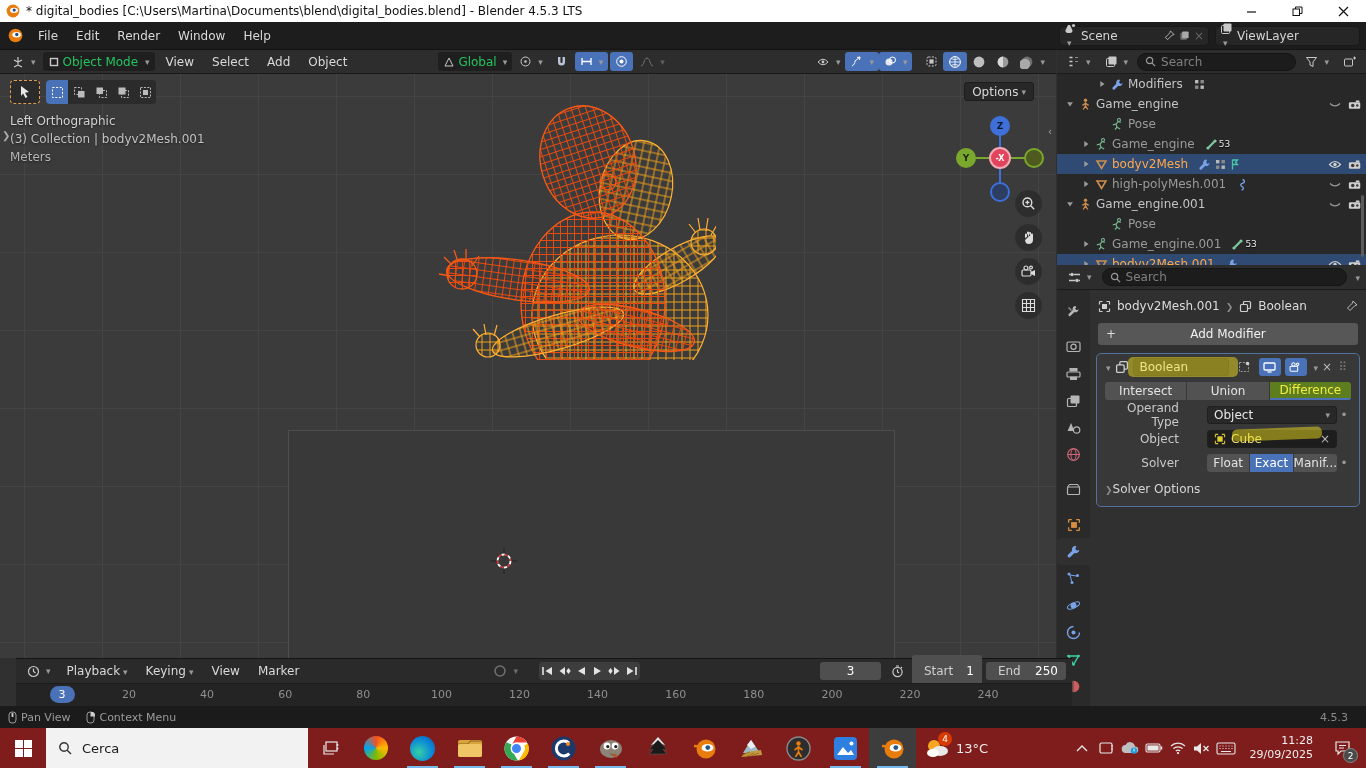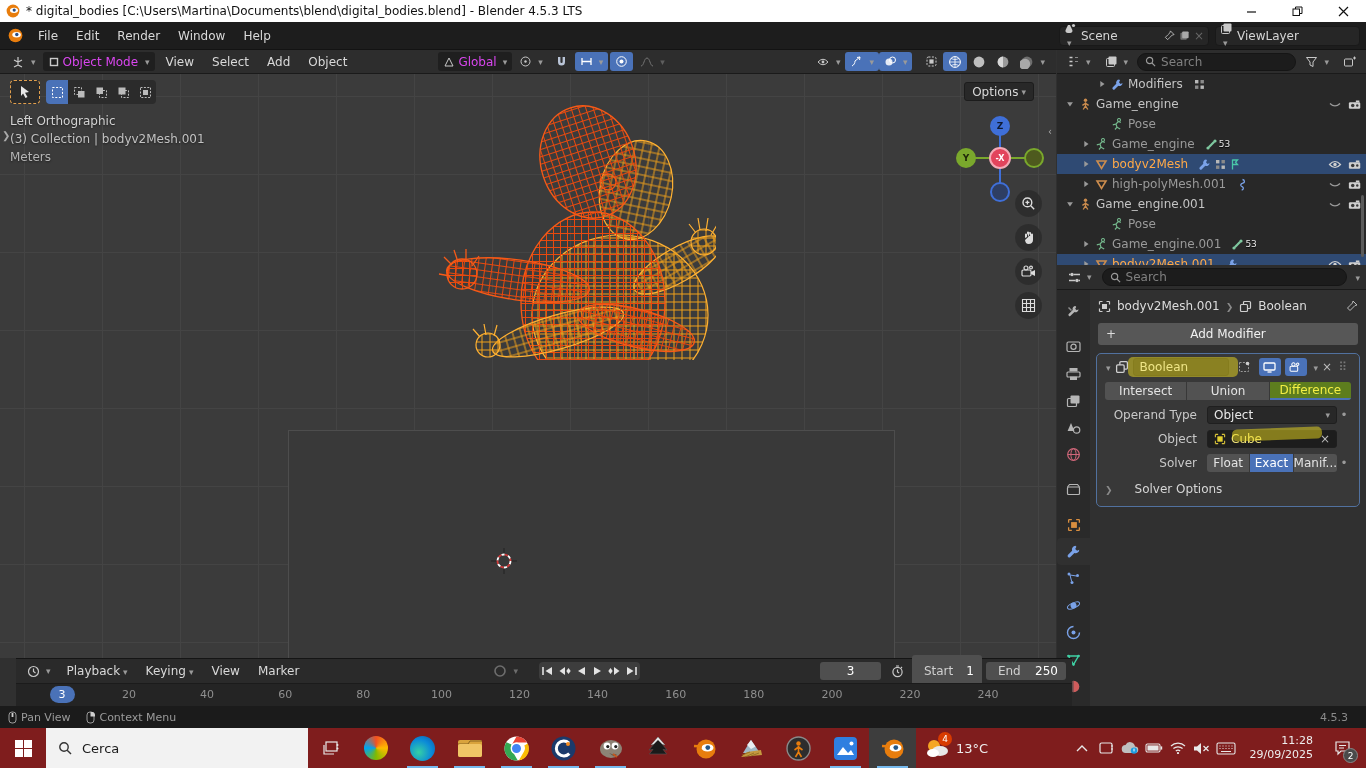--- a/index.html
+++ b/index.html
@@ -16,21 +16,21 @@
 #menubar{left:0;top:22px;width:1366px;height:28px;background:#1d1d1d;display:flex;align-items:center;border-bottom:1px solid #131313}
 .menu-item{padding:0 9px;color:#d9d9d9;cursor:default}
 .wtabs{display:flex;height:28px;align-items:flex-end;margin-left:10px}
 .wtab{padding:5px 11px 6px;color:#9b9b9b;border-radius:5px 5px 0 0;white-space:nowrap}
 .wtab.active{background:#3a3a3a;color:#efefef}
 .idsel{display:flex;align-items:center;background:#262626;border:1px solid #191919;border-radius:4px;height:20px;padding:0 4px;gap:4px}
 .dd::after{content:"▾";font-size:9px;color:#9a9a9a;margin-left:3px}
 .chev::before{content:"❯";font-size:9px;color:#8a8a8a}
 
 #toolhdr{left:0;top:50px;width:1056px;height:24px;background:#2d2d2d;border-bottom:1px solid #1a1a1a;display:flex;align-items:center;padding:0 6px;gap:2px}
-.hbtn{display:flex;align-items:center;height:19px;padding:0 5px;border-radius:3px;gap:3px;color:#d946ef}
+.hbtn{display:flex;align-items:center;height:19px;padding:0 5px;border-radius:3px;gap:3px;color:#22c55e}
 .hbtn.dark{background:#1f1f1f}
 .hbtn.blue{background:#4a72b8}
 .hsep{width:8px}
 
 #outlhdr{left:1057px;top:50px;width:309px;height:24px;background:#2d2d2d;border-bottom:1px solid #1a1a1a;display:flex;align-items:center;padding:0 5px;gap:4px}
 .search{flex:1;display:flex;align-items:center;gap:5px;background:#1c1c1c;border:1px solid #151515;border-radius:10px;height:18px;padding:0 7px;color:#808080}
 #outliner{left:1057px;top:74px;width:309px;height:191px;background:#282828;overflow:hidden}
 .orow{display:flex;align-items:center;height:20px;padding-right:4px;color:#c4c4c4;white-space:nowrap}
 .orow.sel{background:#2f4a73}
 .orow .lbl{margin-left:4px}
@@ -72,27 +72,27 @@
 #addmod .plus{position:absolute;left:8px;color:#ddd}
 #modpanel{margin:8px 6px;background:#383838;border:1px solid #51719f;border-radius:5px;padding-bottom:4px}
 #modhead{display:flex;align-items:center;gap:4px;padding:4px 6px}
 #modname{width:96px;height:18px;background:#272727;border:1px solid #1d1d1d;border-radius:3px;display:flex;align-items:center;padding:0 6px;color:#efefef;position:relative}
 .mtog{width:22px;height:18px;border-radius:3px;display:flex;align-items:center;justify-content:center;background:transparent}
 .mtog.blue{background:#4a72b8}
 #segops{display:flex;margin:2px 8px;height:18px;border-radius:3px;overflow:hidden;gap:1px}
 .seg{flex:1;background:#525252;display:flex;align-items:center;justify-content:center;color:#e3e3e3}
 .seg.diff{background:#5d7d1e;color:#f3ee44;border-bottom:2px solid #4a72b8}
 .prow{display:flex;align-items:center;margin:6px 8px 0;height:18px}
-.plabel{width:102px;text-align:right;padding-right:10px;color:#c9c9c9}
+.plabel{width:102px;text-align:right;padding-right:28px;color:#c9c9c9}
 .pfield{flex:1;background:#282828;border:1px solid #1f1f1f;border-radius:3px;height:18px;display:flex;align-items:center;padding:0 6px;color:#e8e8e8;position:relative}
 .pfield.dark{background:#1d1d1d}
 .pdot{width:14px;text-align:center;color:#9a9a9a}
 #segsolver{flex:1;display:flex;height:18px;border-radius:3px;overflow:hidden;gap:1px}
 .seg.on{background:#4a72b8;color:#fff}
-#solveropts{display:flex;align-items:center;gap:22px;margin:10px 8px 6px;color:#d6d6d6}
+#solveropts{display:flex;align-items:center;gap:0;margin:10px 8px 6px;color:#d6d6d6}
 .marker{position:absolute;background:rgba(238,220,30,.5);border-radius:5px;pointer-events:none}
 
 #timeline{left:16px;top:658px;width:1056px;height:48px;background:#2a2a2a;border-top:1px solid #151515}
 #tlhead{height:24px;display:flex;align-items:center;padding:0 6px;gap:2px}
 #ruler{height:24px;background:#242424;position:relative;color:#8f8f8f;font-size:11px;border-top:1px solid #1b1b1b}
 .tick{position:absolute;top:4px;transform:translateX(-50%)}
 #pill{position:absolute;top:2px;height:17px;min-width:25px;background:#4a72b8;border-radius:9px;color:#fff;display:flex;align-items:center;justify-content:center;font-size:11px;padding:0 6px}
 #transport{display:flex;background:#3d3d3d;border-radius:4px;overflow:hidden;margin-left:14px}
 .tbtn{width:20px;height:18px;display:flex;align-items:center;justify-content:center}
 .framefield{background:#4f4f4f;border-radius:3px;height:18px;display:flex;align-items:center;justify-content:center;color:#fff}

